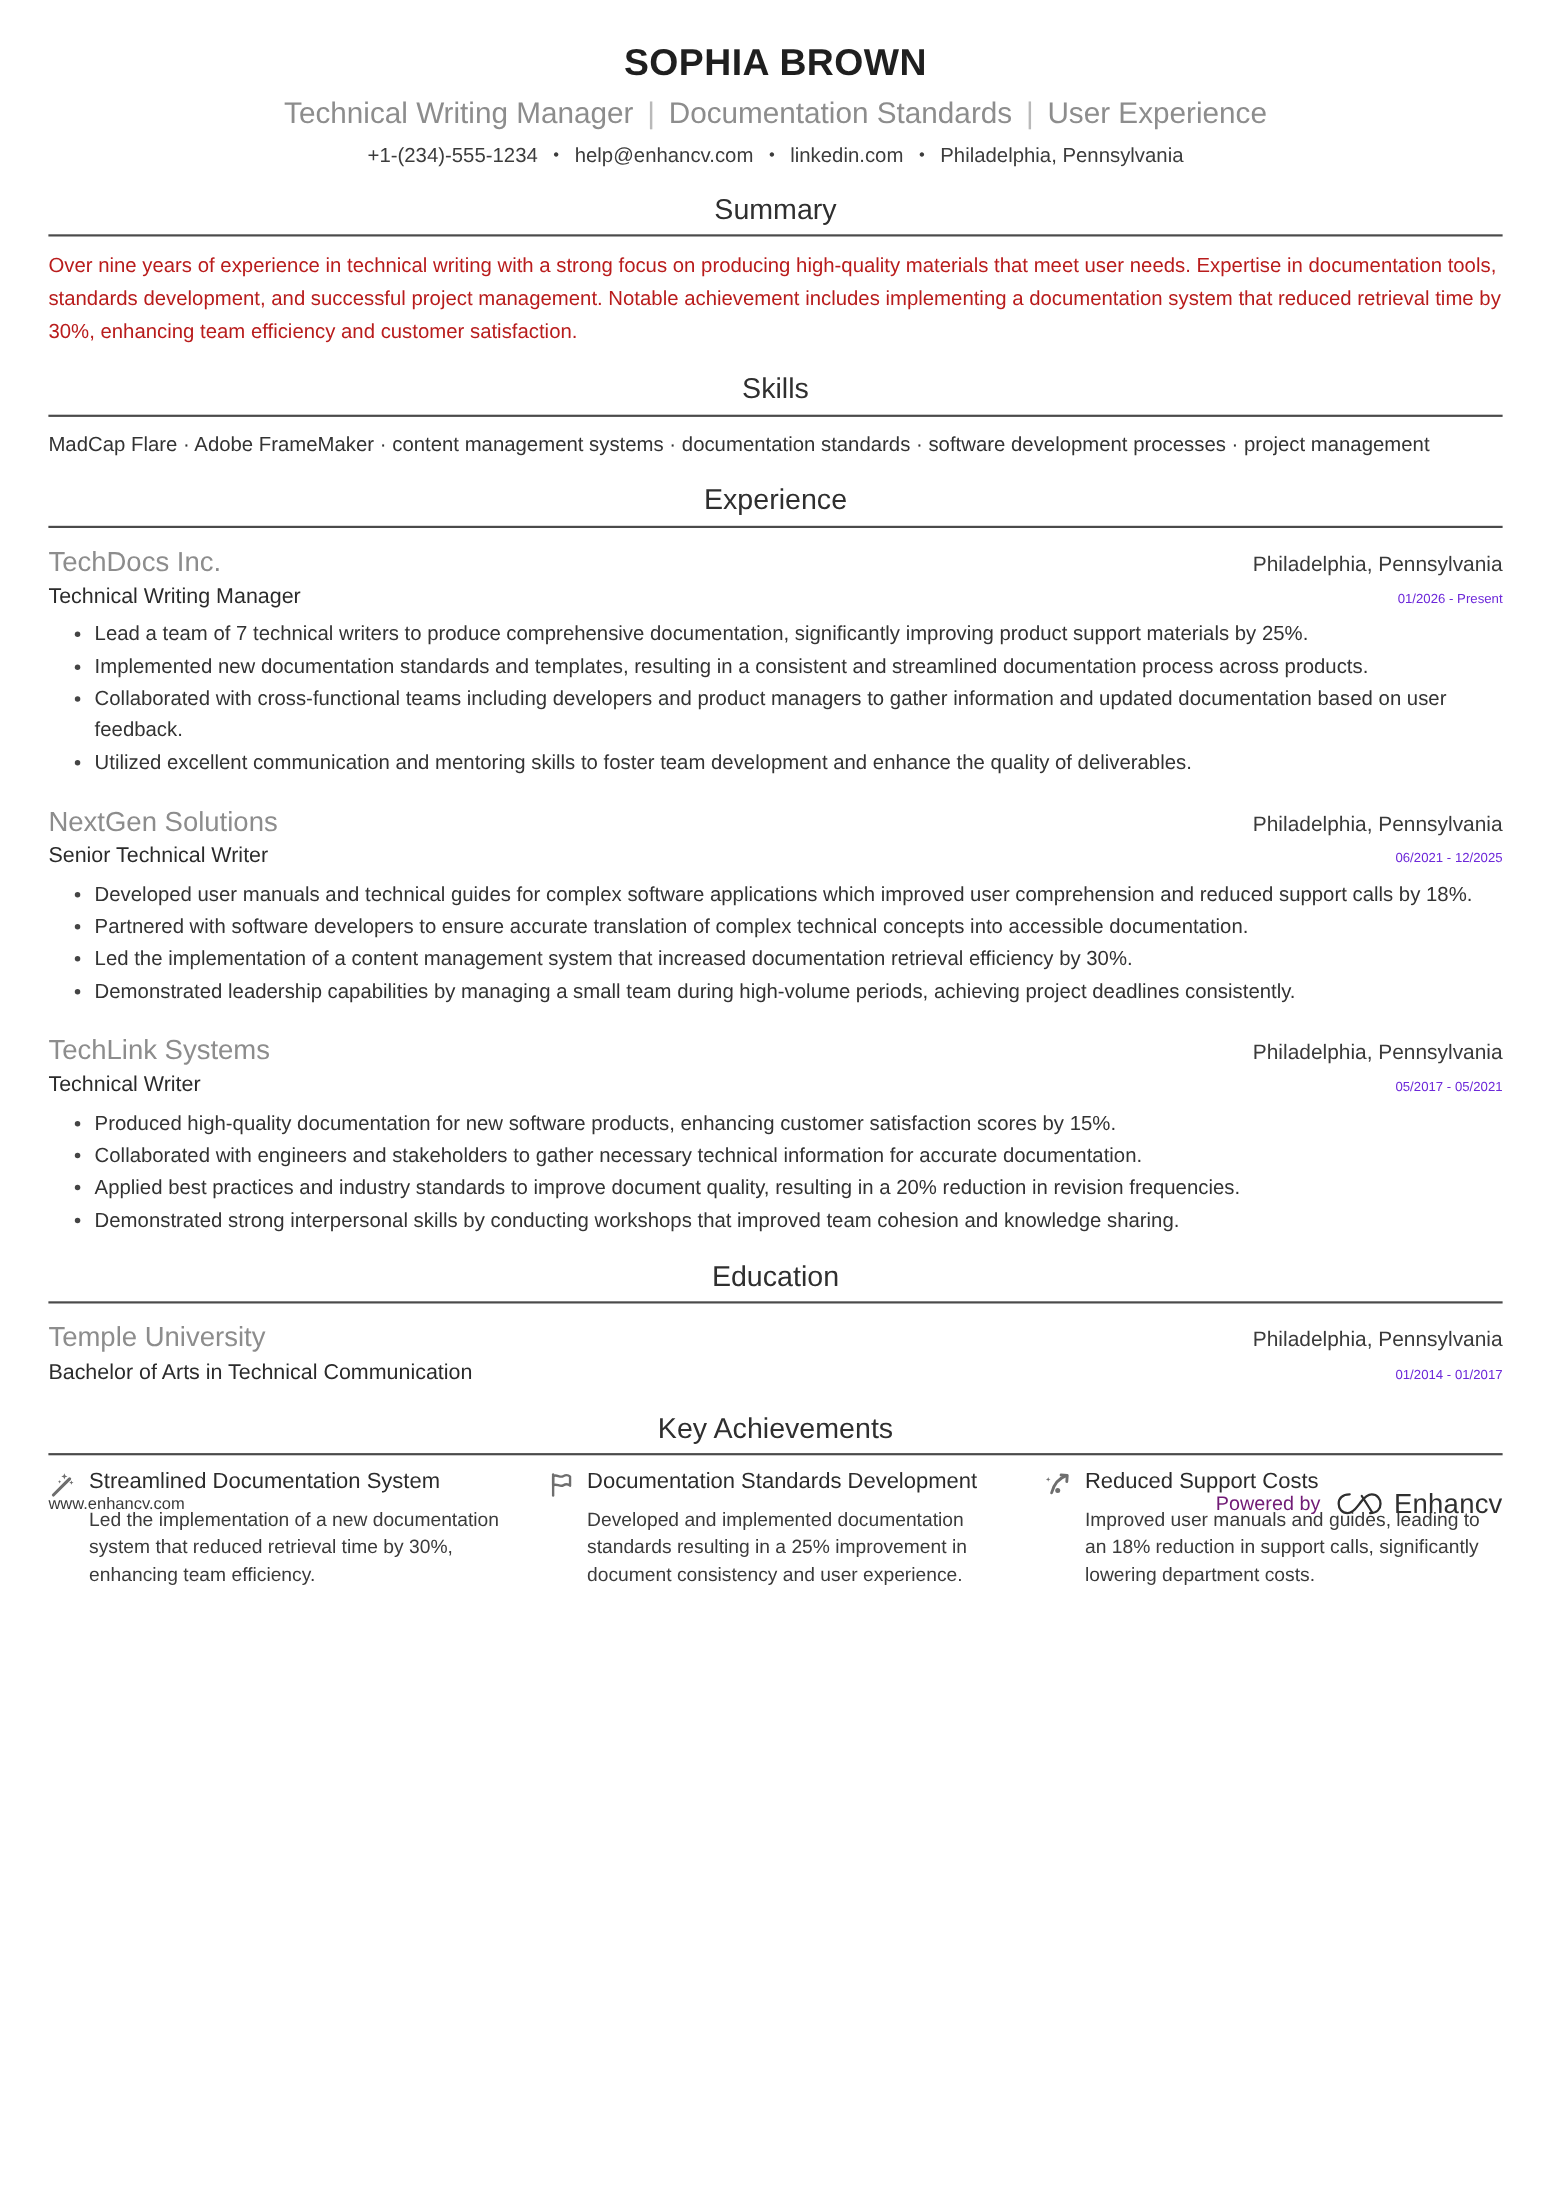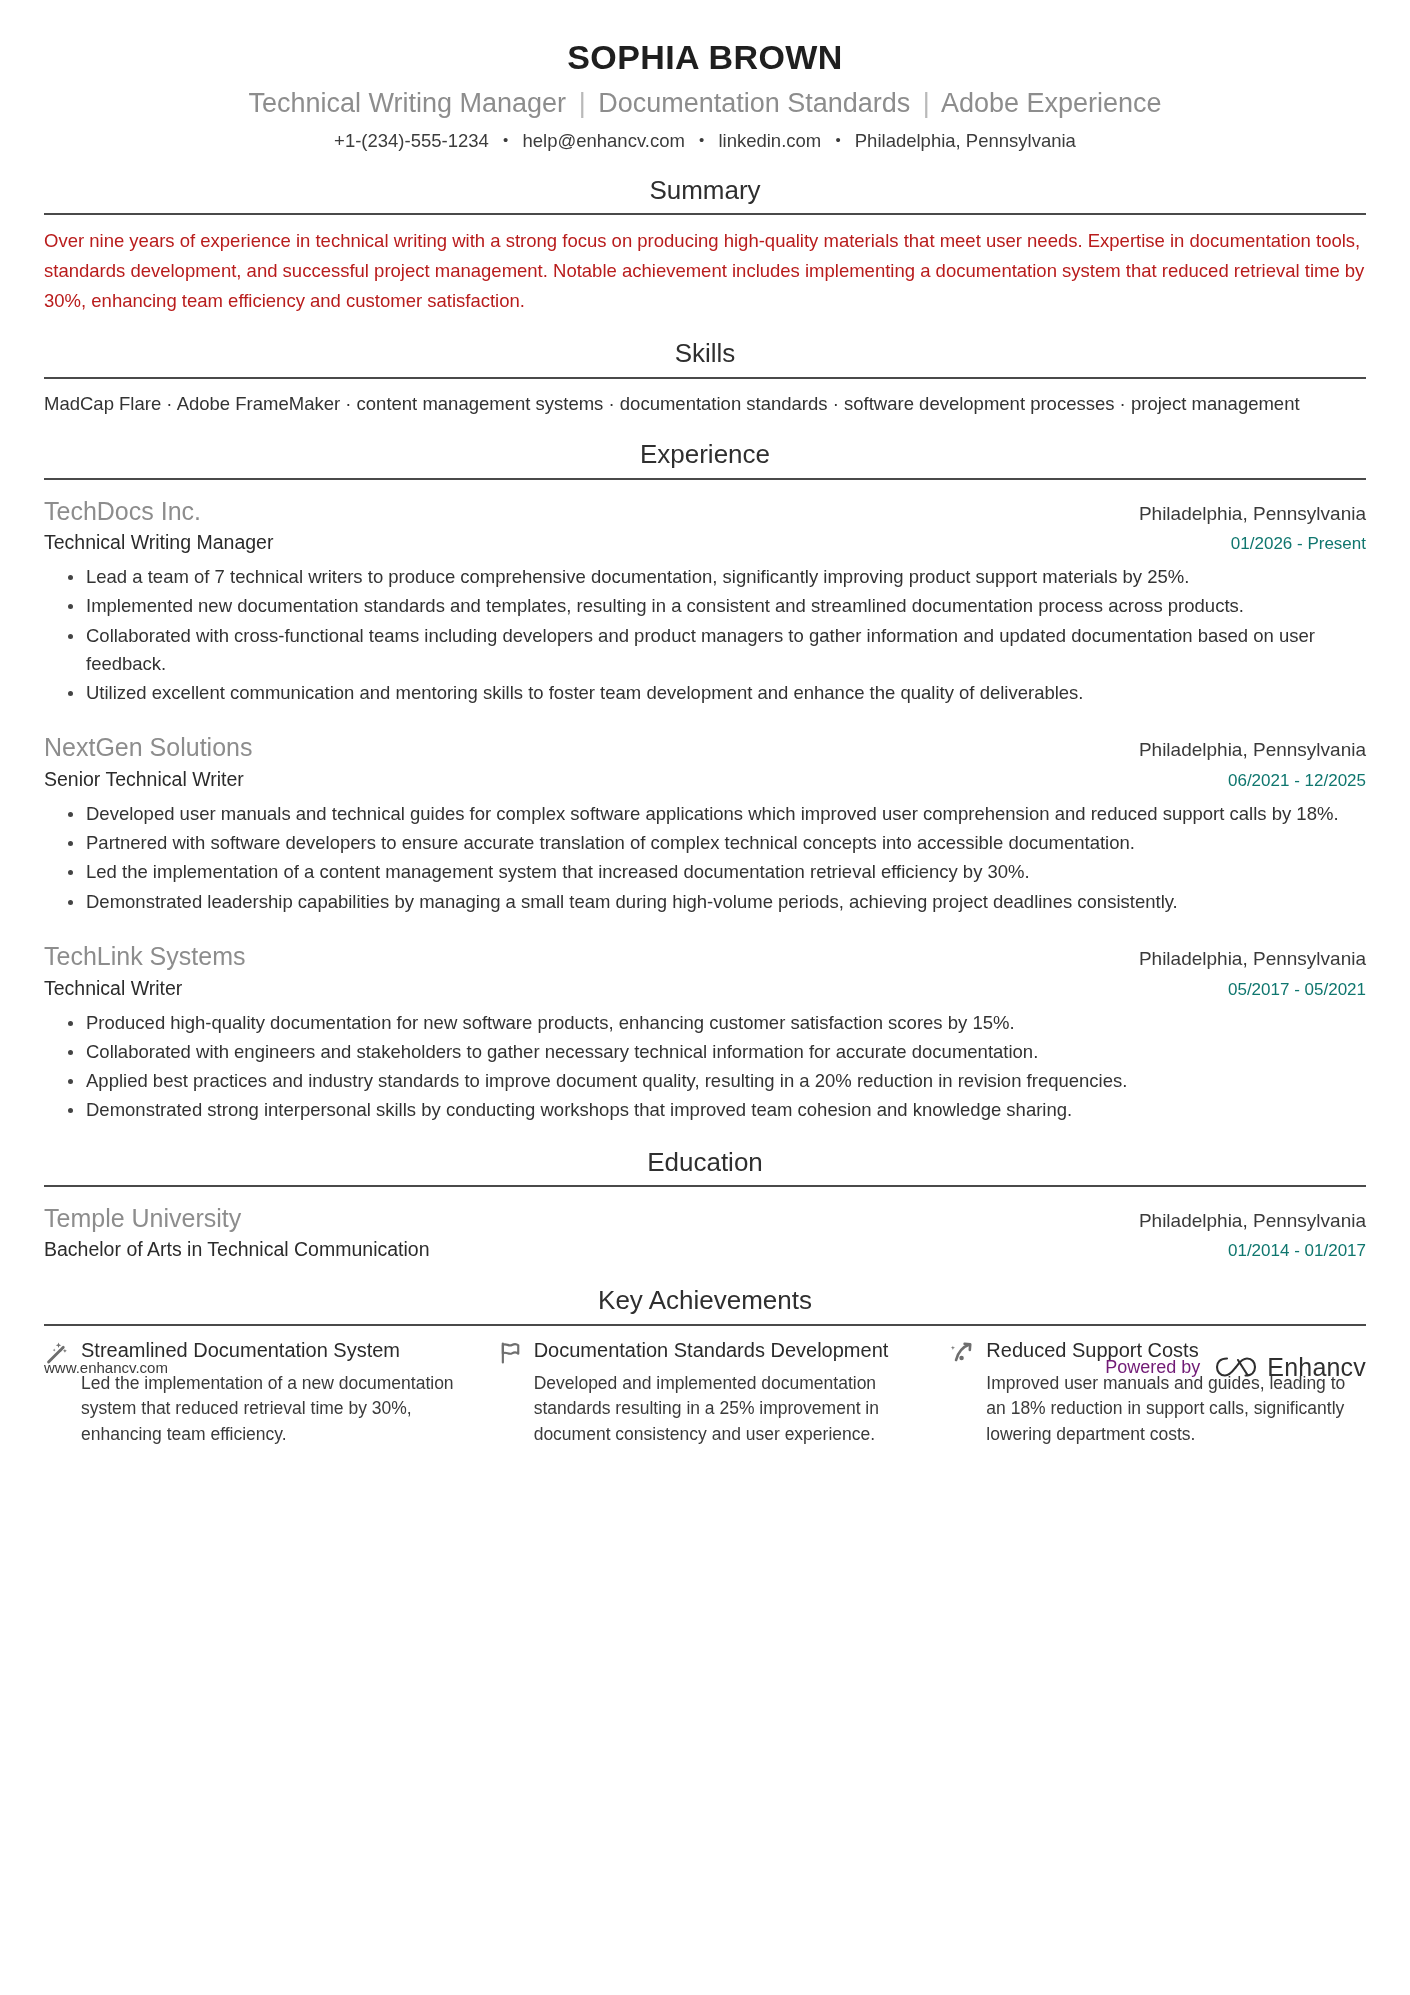--- a/index.html
+++ b/index.html
@@ -122,22 +122,22 @@
   }
 
   .role {
     font-size: 19.5px;
     color: #2b2b2b;
     line-height: 1.35;
     margin-top: 2px;
   }
 
   .dates {
-    font-size: 17px;
-    color: #0f766e;
+    font-size: 12px;
+    color: #6d28d9;
     line-height: 1.35;
     white-space: nowrap;
   }
 
   ul.bullets {
     margin-top: 7px;
     padding-left: 22px;
     list-style: none;
   }
 
@@ -242,21 +242,21 @@
 <div class="page">
 
   <div class="header">
     <div class="full-name">SOPHIA BROWN</div>
 
     <div class="headline">
       <span>Technical Writing Manager</span>
       <span class="sep">|</span>
       <span>Documentation Standards</span>
       <span class="sep">|</span>
-      <span>Adobe Experience</span>
+      <span>User Experience</span>
     </div>
 
     <div class="contact-line">
       <span>+1-(234)-555-1234</span>
       <span class="dot">•</span>
       <span>help@enhancv.com</span>
       <span class="dot">•</span>
       <span>linkedin.com</span>
       <span class="dot">•</span>
       <span>Philadelphia, Pennsylvania</span>

